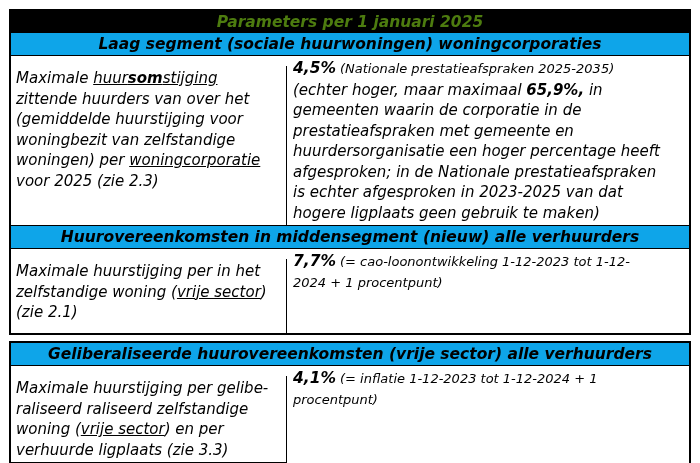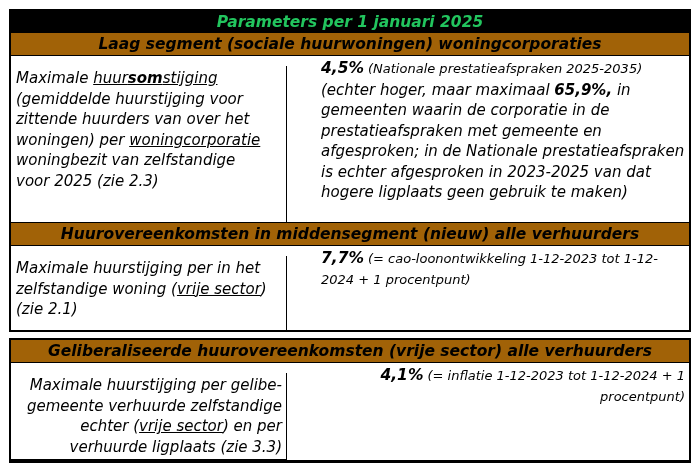--- a/index.html
+++ b/index.html
@@ -16,45 +16,45 @@
   }
   .block{
     width:682px;
     box-sizing:border-box;
     border:2px solid #000000;
     background:#ffffff;
   }
   .block-2{border-bottom:4px solid #000000;}
   .block-gap{height:6px;}
   .titlebar{
-    background:#000000;color:#22c55e;
+    background:#000000;color:#4d7c0f;
     height:22px;
     display:flex;align-items:center;justify-content:center;
     font-weight:bold;font-size:15.5px;
   }
   .sechead{
     height:22px;
     display:flex;align-items:center;justify-content:center;
     font-weight:bold;font-size:15.5px;
     border-bottom:1.5px solid #000000;
-    background:#a16207;
+    background:#0ea5e9;
   }
   .sechead.mid{border-top:1.5px solid #000000;}
   .row{display:flex;align-items:stretch;}
   .cell{box-sizing:border-box;}
   .cell.left{
     width:276px;flex:0 0 276px;
     border-right:1.5px solid #000000;
     padding:2px 4px 2px 5px;
     margin-top:10px;
   }
-  .cell.right{flex:1;padding:2px 4px 2px 6px;margin-left:28px;}
+  .cell.right{flex:1;padding:2px 4px 2px 6px;}
   .row-1{min-height:166px;}
   .row-2{min-height:84px;}
-  .row-3{min-height:85px;text-align:right;}
+  .row-3{min-height:85px;}
   .row-3 .cell.left{border-bottom:1px solid #000000;}
   .ln{white-space:nowrap;line-height:20.5px;font-size:15px;}
   .b{font-weight:bold;}
   .u{text-decoration:underline;}
   .sm{font-size:13px;}
   .val{font-size:15.5px;}
   .note{margin-left:4px;}
 </style>
 </head>
 <body>
@@ -67,31 +67,32 @@
       <span>Parameters per 1 januari 2025</span>
     </div>
 
     <div class="sechead">
       <span>Laag segment (sociale huurwoningen) woningcorporaties</span>
     </div>
 
     <div class="row row-1">
       <div class="cell left">
         <div class="ln"><span>Maximale </span><span class="u">huur</span><span class="u b">som</span><span class="u">stijging</span></div>
+        <div class="ln">zittende huurders van over het</div>
         <div class="ln">(gemiddelde huurstijging voor</div>
-        <div class="ln">zittende huurders van over het</div>
+        <div class="ln">woningbezit van zelfstandige</div>
         <div class="ln"><span>woningen) per </span><span class="u">woningcorporatie</span></div>
-        <div class="ln">woningbezit van zelfstandige</div>
         <div class="ln">voor 2025 (zie 2.3)</div>
       </div>
       <div class="cell right">
         <div class="ln"><span class="b val">4,5%</span><span class="sm note">(Nationale prestatieafspraken 2025-2035)</span></div>
         <div class="ln"><span>(echter hoger, maar maximaal </span><span class="b">65,9%,</span><span> in</span></div>
         <div class="ln">gemeenten waarin de corporatie in de</div>
         <div class="ln">prestatieafspraken met gemeente en</div>
+        <div class="ln">huurdersorganisatie een hoger percentage heeft</div>
         <div class="ln">afgesproken; in de Nationale prestatieafspraken</div>
         <div class="ln">is echter afgesproken in 2023-2025 van dat</div>
         <div class="ln">hogere ligplaats geen gebruik te maken)</div>
       </div>
     </div>
 
     <div class="sechead mid">
       <span>Huurovereenkomsten in middensegment (nieuw) alle verhuurders</span>
     </div>
 
@@ -113,22 +114,22 @@
 
   <div class="block block-2">
 
     <div class="sechead">
       <span>Geliberaliseerde huurovereenkomsten (vrije sector) alle verhuurders</span>
     </div>
 
     <div class="row row-3">
       <div class="cell left">
         <div class="ln">Maximale huurstijging per gelibe-</div>
-        <div class="ln">gemeente verhuurde zelfstandige</div>
-        <div class="ln"><span>echter (</span><span class="u">vrije sector</span><span>) en per</span></div>
+        <div class="ln">raliseerd raliseerd zelfstandige</div>
+        <div class="ln"><span>woning (</span><span class="u">vrije sector</span><span>) en per</span></div>
         <div class="ln">verhuurde ligplaats (zie 3.3)</div>
       </div>
       <div class="cell right">
         <div class="ln"><span class="b val">4,1%</span><span class="sm note">(= inflatie 1-12-2023 tot 1-12-2024 + 1</span></div>
         <div class="ln sm">procentpunt)</div>
       </div>
     </div>
 
   </div>
 

